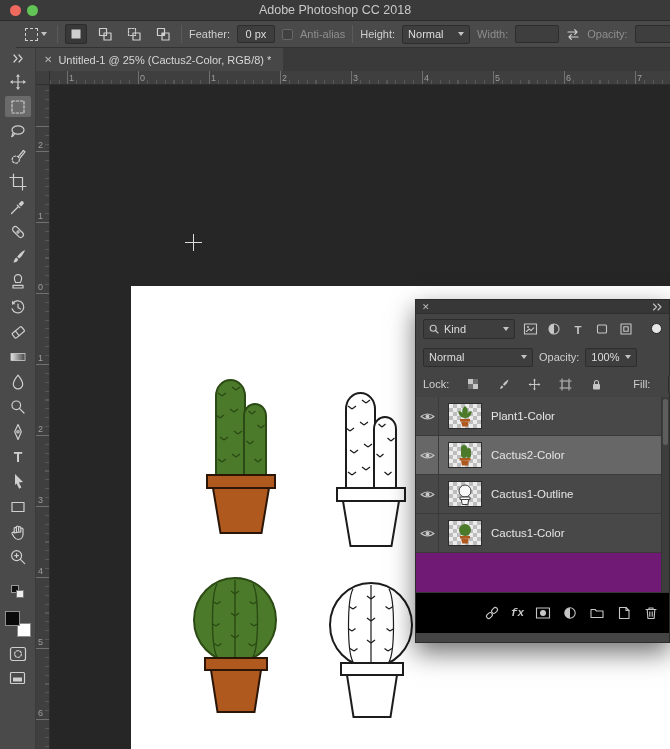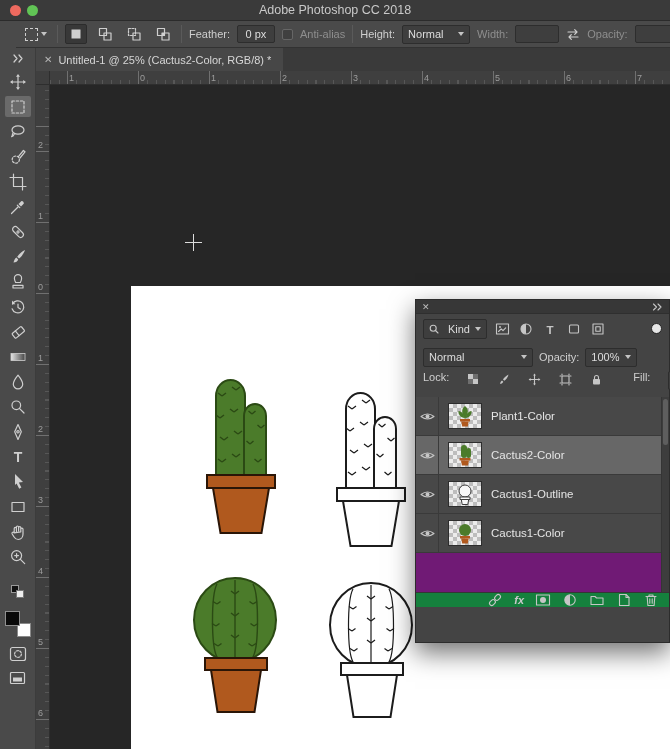--- a/index.html
+++ b/index.html
@@ -86,47 +86,47 @@
   
   .layers-panel { position:absolute; left:415px; top:299px; width:255px; height:344px; background:#444444; border:1px solid #2c2c2c; box-shadow:0 10px 24px rgba(0,0,0,.55); z-index:10; }
   .panel-mini { height:14px; background:#373737; display:flex; align-items:center; padding:0 6px; border-bottom:1px solid #2f2f2f; }
   .panel-close { font-size:9px; color:#bdbdbd; line-height:14px; }
   .panel-collapse { margin-left:auto; }
   .panel-tabs { height:26px; background:#393939; display:flex; align-items:center; }
   .panel-tab { height:26px; line-height:26px; padding:0 13px; background:#474747; color:#e4e4e4; font-size:12px; }
   .panel-menu { margin-left:auto; margin-right:8px; display:flex; flex-direction:column; gap:2px; }
   .panel-menu i { display:block; width:13px; height:1px; background:#c4c4c4; }
   .filter-row { height:29px; display:flex; align-items:center; gap:6px; padding:0 7px; background:#444; }
-  .kind-dd { width:64px; height:20px;text-align:right; }
+  .kind-dd { width:92px; height:20px; }
   .filter-ico { width:18px; height:18px; display:flex; align-items:center; justify-content:center; }
   .filter-toggle { margin-left:auto; width:11px; height:11px; border-radius:50%; background:#e6e6e6; border:1px solid #252525; }
   .blend-row { height:28px; display:flex; align-items:center; padding:0 8px 0 7px; gap:6px; }
   .blend-dd { width:110px; }
   .combo { width:52px; }
-  .lock-row { height:26px; display:flex; align-items:flex-start; gap:18px; padding:0 8px 0 7px; }
+  .lock-row { height:26px; display:flex; align-items:center; gap:18px; padding:0 8px 0 7px; }
   .lock-ico { width:17px; height:16px; display:flex; align-items:center; justify-content:center; }
   .fill-gap { margin-left:12px; }
   .lrows { position:relative; height:195px; background:#701a75; }
   .lrow { height:39px; display:flex; align-items:center; border-bottom:1px solid #3a3a3a; background:#484848; }
   .lrow.selected { background:var(--selected-row); }
   .eye-box { width:23px; height:100%; display:flex; align-items:center; justify-content:center; border-right:1px solid #3a3a3a; }
   .thumb { width:34px; height:26px; margin:0 9px 0 9px; border:1px solid #2d2d2d; display:flex; align-items:center; justify-content:center;
     background-color:#ececec;
     background-image:
       linear-gradient(45deg,#bdbdbd 25%,transparent 25%,transparent 75%,#bdbdbd 75%),
       linear-gradient(45deg,#bdbdbd 25%,#ececec 25%,#ececec 75%,#bdbdbd 75%);
     background-size:8px 8px; background-position:0 0,4px 4px; }
   .lname { font-size:11.5px; color:#e5e5e5; }
   .mini.colored .stem { fill:var(--cactus-green); }
   .mini.colored .pot { fill:var(--pot-orange); }
   .mini.outline .stem { fill:#f8f8f8; stroke:#3c3c3c; stroke-width:1; }
   .mini.outline .pot { fill:#f8f8f8; stroke:#3c3c3c; stroke-width:1; }
   .vscroll { position:absolute; right:0; top:0; width:8px; height:100%; background:#3d3d3d; border-left:1px solid #353535; }
   .vthumb { position:absolute; left:1px; top:2px; width:5px; height:46px; border-radius:3px; background:#5e5e5e; }
-  .panel-bottom { height:15px; border-top:1px solid #353535; background:#15803d; display:flex; align-items:center; justify-content:flex-end; gap:11px; padding:0 10px; }
+  .panel-bottom { height:41px; border-top:1px solid #353535; background:#000000; display:flex; align-items:center; justify-content:flex-end; gap:11px; padding:0 10px;font-family:Liberation Mono, monospace; }
   .picon { stroke:#c6c6c6; fill:none; stroke-width:1.1; stroke-linecap:round; stroke-linejoin:round; }
   .picon .f { fill:#c6c6c6; stroke:none; }
   .fx-label { font-size:11px; font-style:italic; font-weight:bold; color:#c9c9c9; }
 </style>
 </head>
 <body>
 
 <div id="app">
 
   <div class="titlebar">

